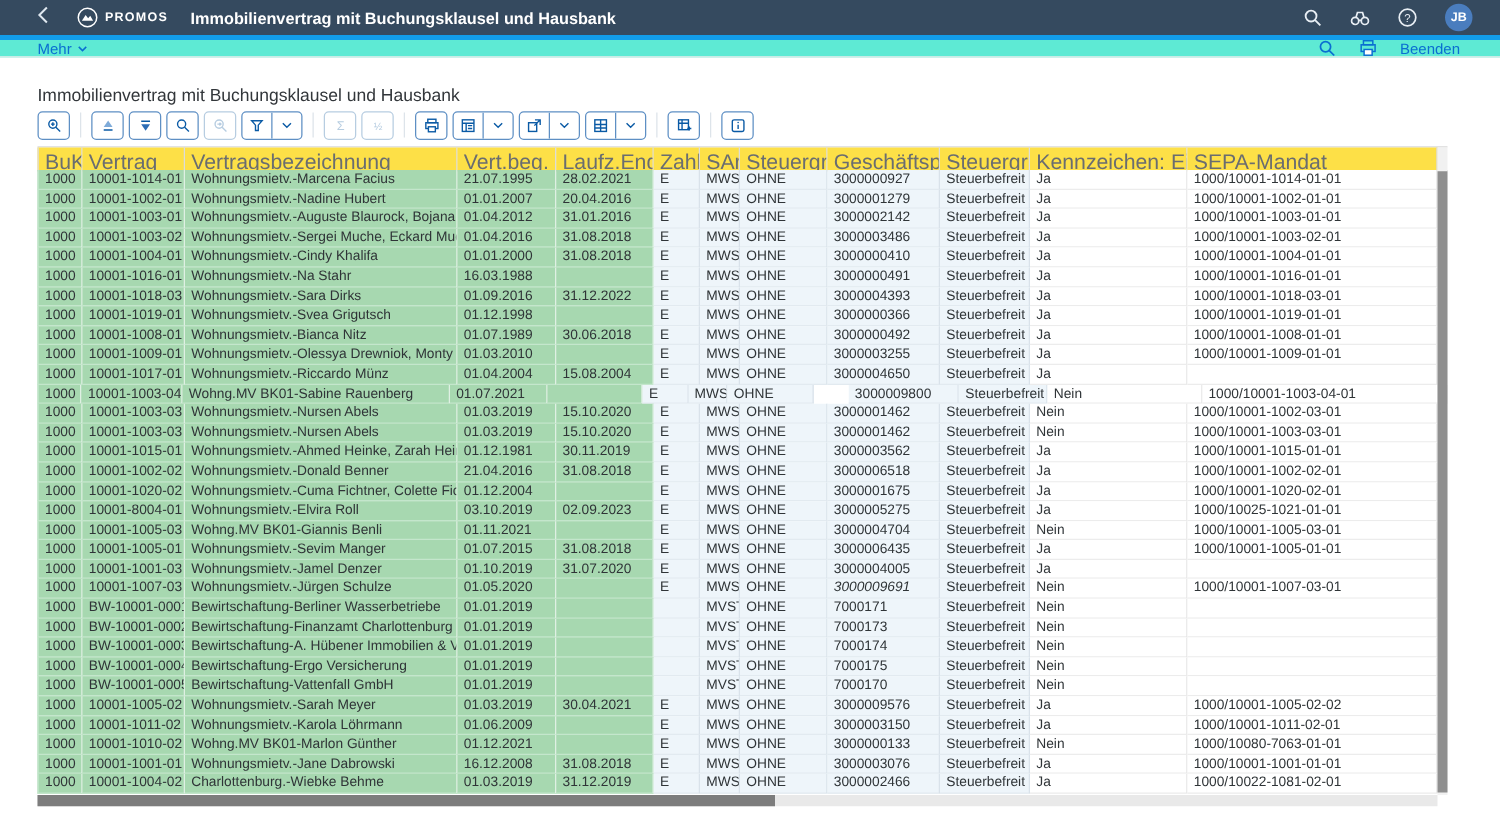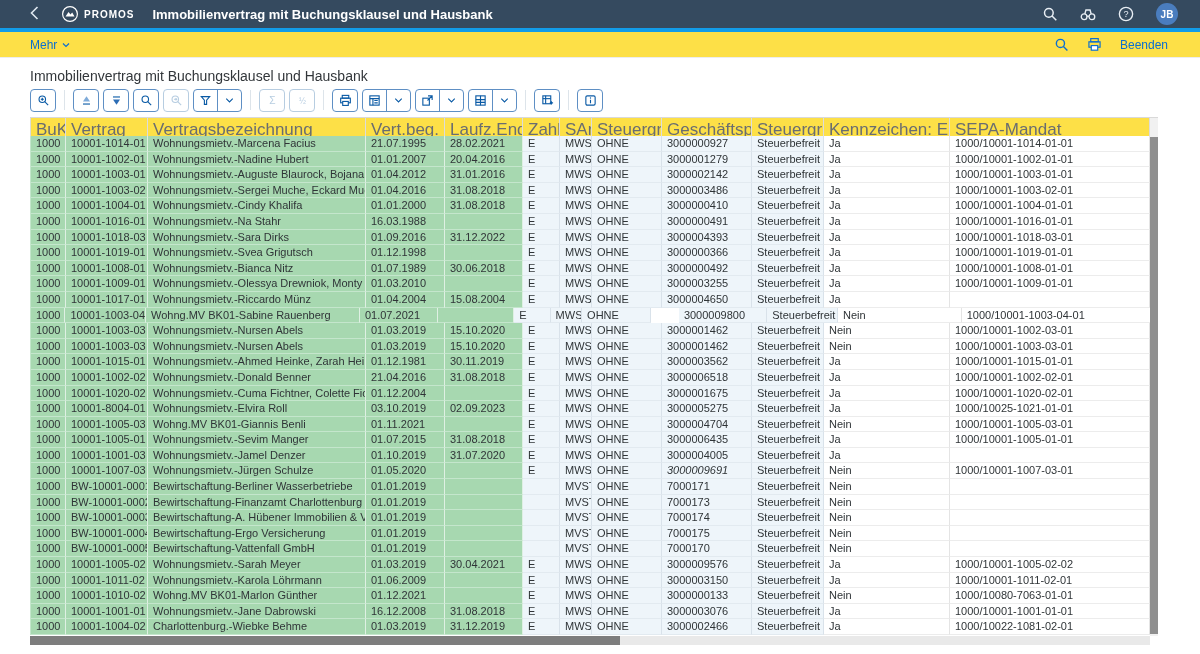--- a/index.html
+++ b/index.html
@@ -15,21 +15,21 @@
   .logo svg { display:block; }
   .logo-text { font-size:10px; font-weight:bold; letter-spacing:1px; color:#fff; }
   .shell-title { margin-left:18px; font-size:13px; font-weight:bold; color:#fff; }
   .shell-right { margin-left:auto; display:flex; align-items:center; gap:22px; margin-right:22px; }
   .shell-ico { width:16px; height:16px; color:#e8eef4; }
   .avatar { width:22px; height:22px; border-radius:50%; background:#4a7dbe; color:#fff;
     font-size:10px; font-weight:bold; display:flex; align-items:center; justify-content:center; }
   .accent { position:absolute; left:0; top:28px; width:1200px; height:4px; background:#129ce8; }
 
   
-  .menubar { position:absolute; left:0; top:32px; width:1200px; height:26px; background:#fde047;
+  .menubar { position:absolute; left:0; top:32px; width:1200px; height:14px; background:#5eead4;
     border-bottom:1px solid #ededed; display:flex; align-items:center;justify-content:center; }
   .mehr { margin-left:30px; color:#0a6ed1; font-size:12px; display:flex; align-items:center; gap:4px; cursor:pointer; }
   .menubar-right { margin-left:auto; margin-right:32px; display:flex; align-items:center; gap:18px; }
   .menubar-right .mico { width:15px; height:15px; color:#0a6ed1; }
   .beenden { color:#0a6ed1; font-size:12px; cursor:pointer; }
 
   
   .page-title { position:absolute; left:30px; top:68px; font-size:14px; color:#32363a; }
 
   

